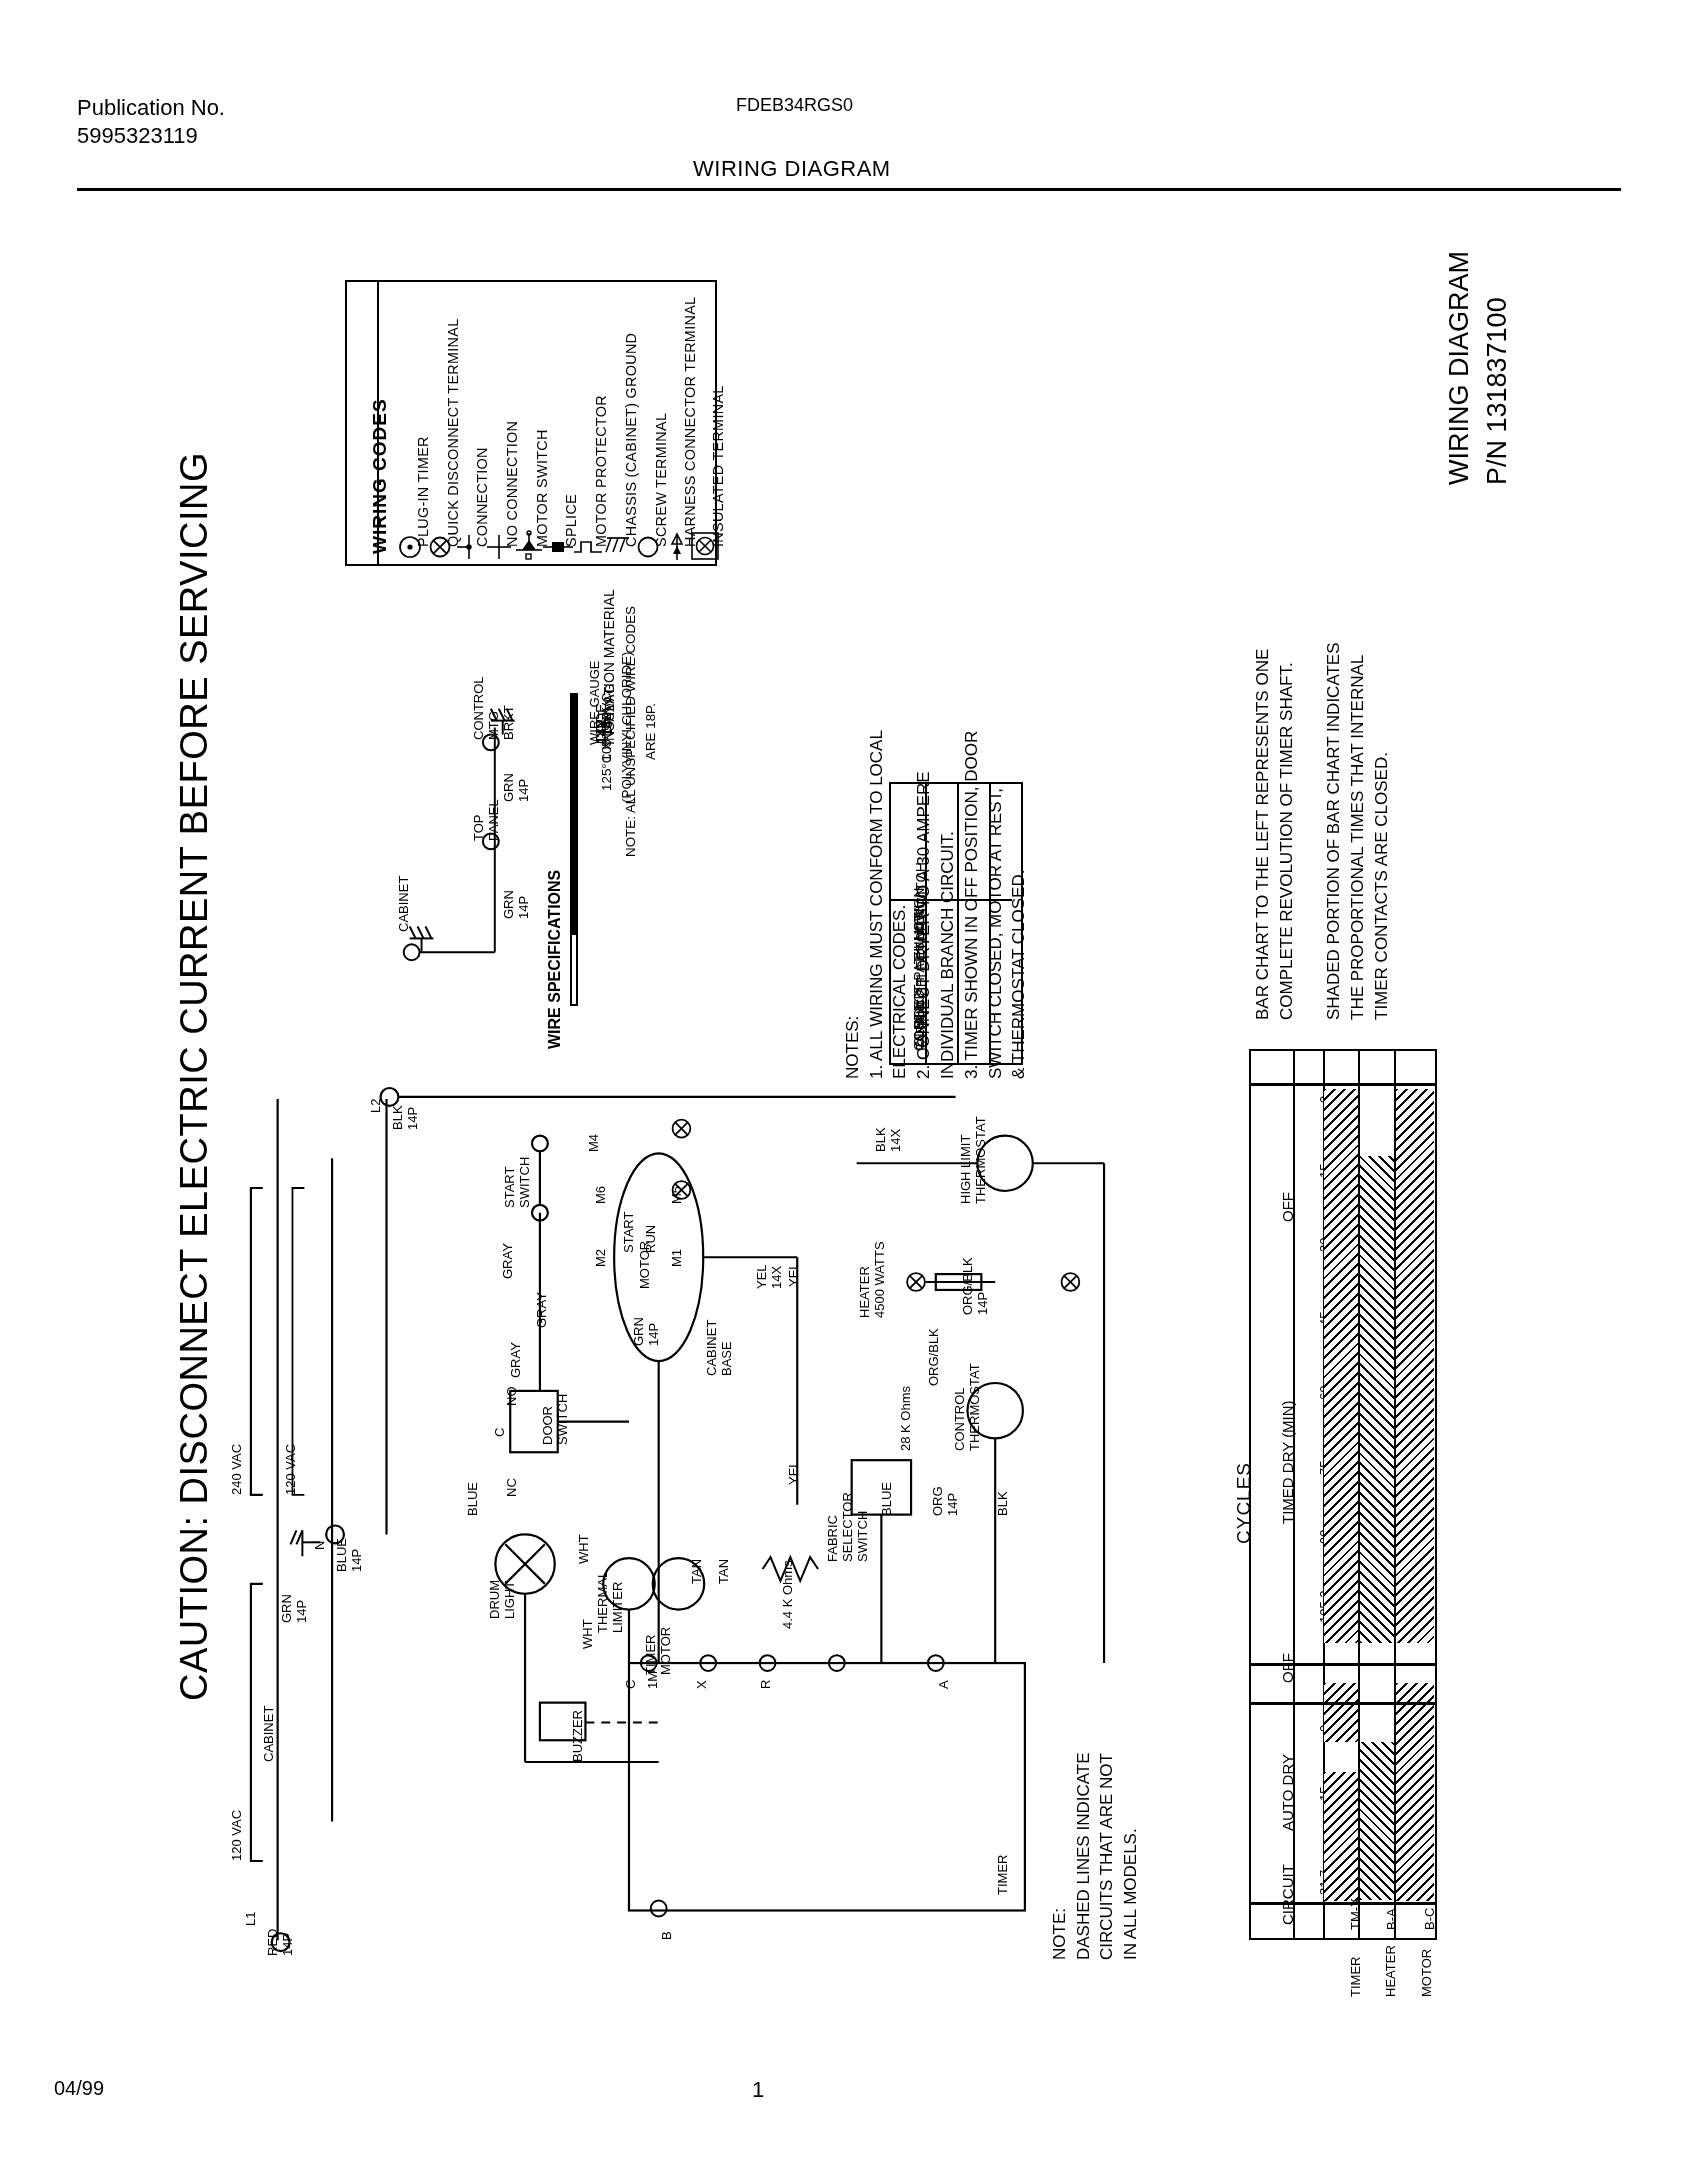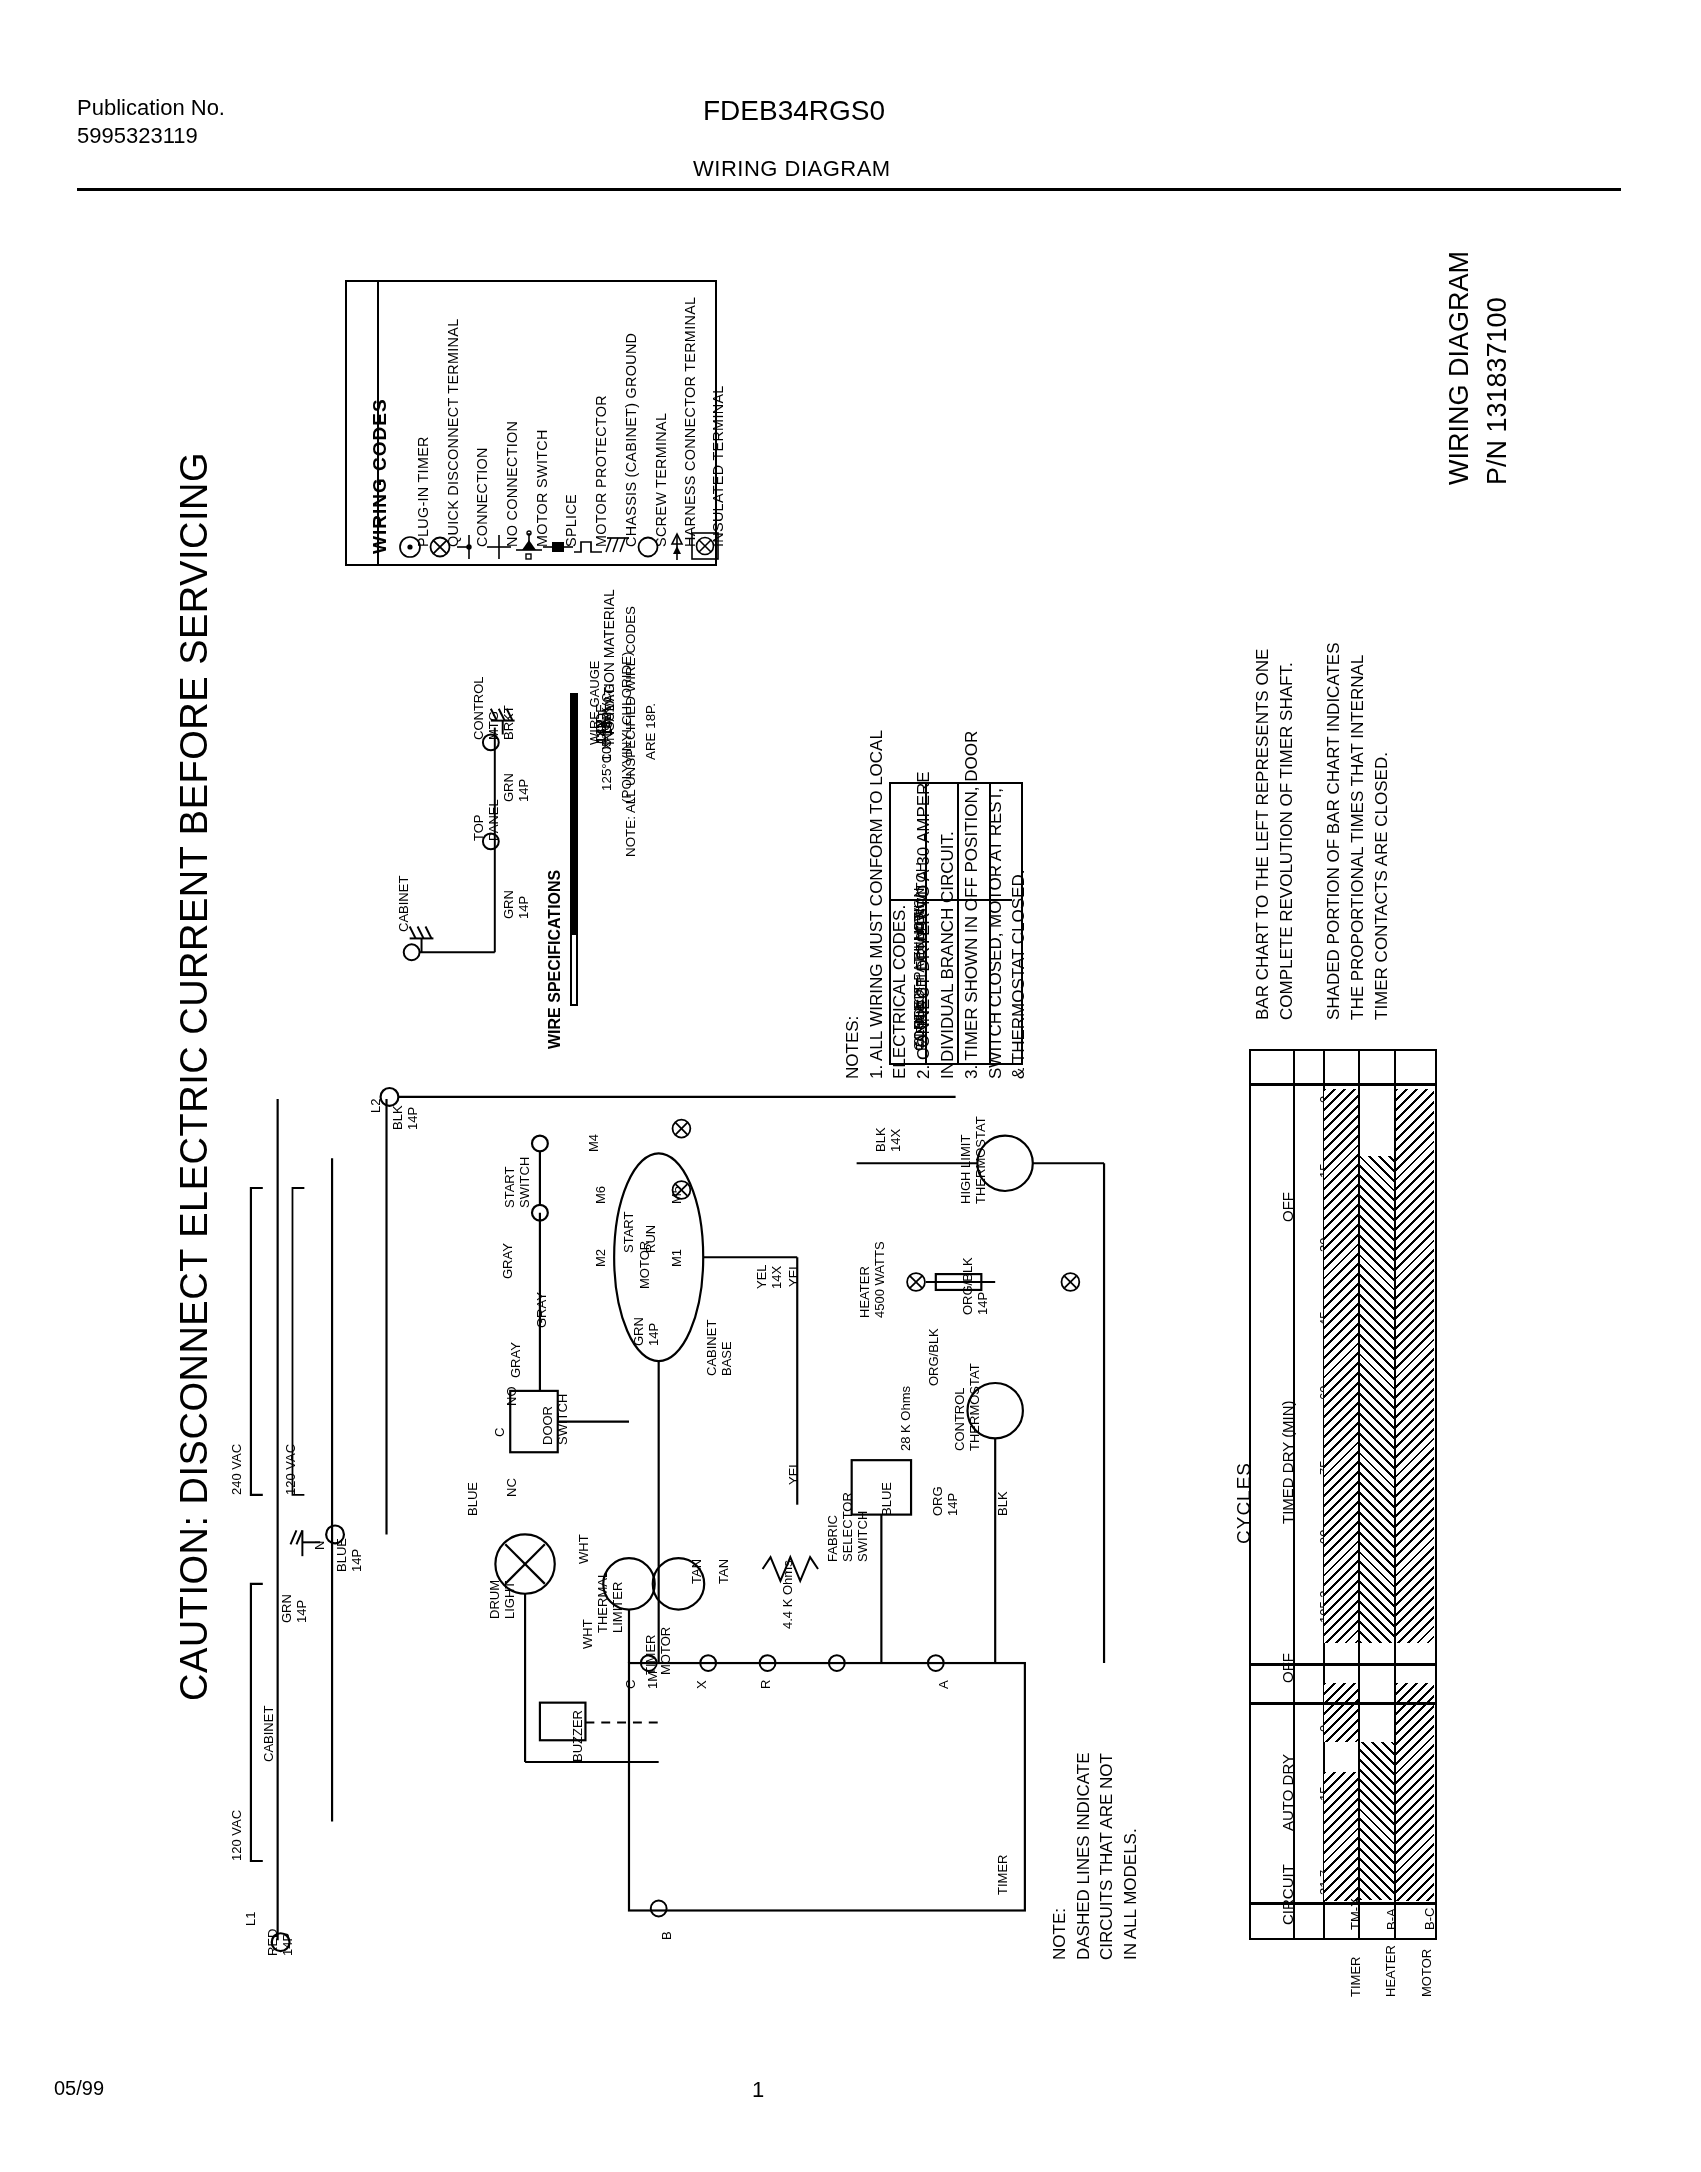--- a/index.html
+++ b/index.html
@@ -1,21 +1,21 @@
 <!DOCTYPE html>
 <html><head>
 <meta charset="utf-8">
 <style>
   html,body{margin:0;padding:0;background:#fff;}
   body{width:1702px;height:2172px;position:relative;font-family:"Liberation Sans",sans-serif;color:#000;overflow:hidden;}
   .abs{position:absolute;}
   .rot90{transform:rotate(-90deg);transform-origin:0 0;white-space:nowrap;}
   .b{font-weight:bold;}
   .hdr-pub{left:77px;top:94px;font-size:22px;line-height:28px;}
-  .hdr-model{left:703px;top:95px;font-size:28px;}
+  .hdr-model{left:736px;top:95px;font-size:18px;}
   .hdr-wd{left:693px;top:156px;font-size:22px;letter-spacing:0.5px;}
   .hdr-rule{left:77px;top:188px;width:1544px;height:3px;background:#000;}
   .footer-date{left:54px;top:2077px;font-size:20px;}
   .footer-page{left:752px;top:2077px;font-size:22px;}
   .caution{left:173px;top:1701px;font-size:38px;letter-spacing:0.5px;}
   .wd-right{left:1440px;top:485px;font-size:27px;line-height:38px;}
   
   .legendbox{left:345px;top:280px;width:368px;height:282px;border:2.5px solid #000;}
   .legend-title-cell{position:absolute;left:0;top:0;width:30px;height:282px;border-right:2.5px solid #000;}
   .legend-title{left:22px;top:272px;font-size:19px;letter-spacing:1px;}
@@ -513,15 +513,15 @@
   <div class="abs rot90 smalltxt" style="left:537px;top:560px;">4.4 K Ohms</div>
 </div>
 
 <div class="abs" style="left:1044px;top:1772px;width:178px;height:198px;">
   <div class="abs rot90" style="left:6px;top:188px;font-size:17px;">NOTE:</div>
   <div class="abs rot90" style="left:30px;top:188px;font-size:17px;">DASHED LINES INDICATE</div>
   <div class="abs rot90" style="left:53px;top:188px;font-size:17px;">CIRCUITS THAT ARE NOT</div>
   <div class="abs rot90" style="left:77px;top:188px;font-size:17px;">IN ALL MODELS.</div>
 </div>
 
-<div class="abs footer-date">05/99</div>
+<div class="abs footer-date">04/99</div>
 <div class="abs footer-page">1</div>
 
 
 </body></html>

